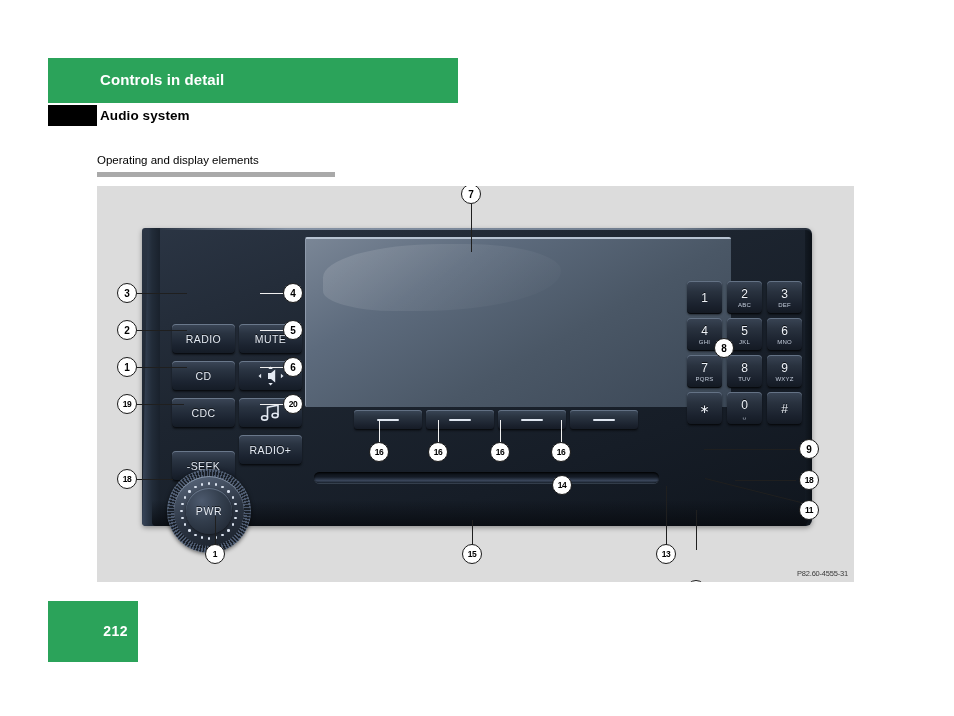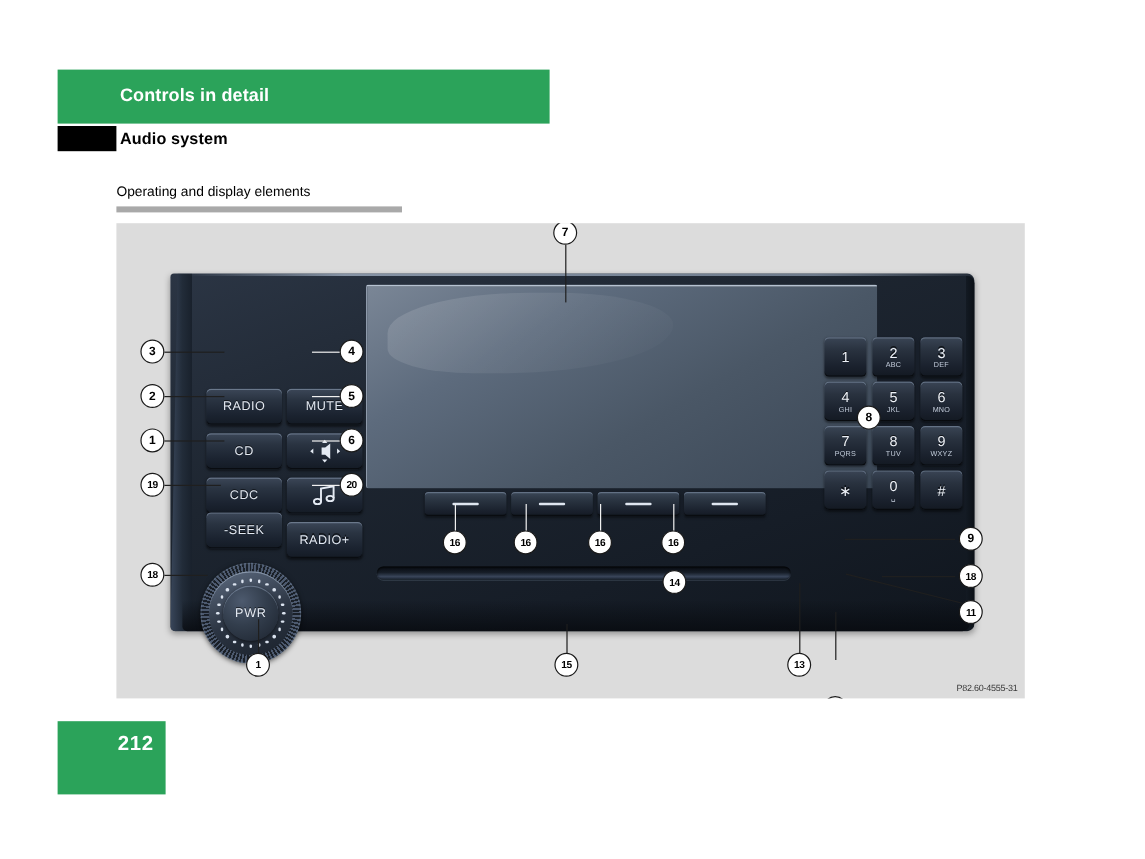--- a/index.html
+++ b/index.html
@@ -411,21 +411,21 @@
     <div id="left-buttons">
         <div class="hw-btn" style="left: 30px; top: 96px;">
           <span>RADIO</span>
         </div>
         <div class="hw-btn" style="left: 30px; top: 133px;">
           <span>CD</span>
         </div>
         <div class="hw-btn" style="left: 30px; top: 170px;">
           <span>CDC</span>
         </div>
-        <div class="hw-btn" style="left: 30px; top: 199px;">
+        <div class="hw-btn" style="left: 30px; top: 223px;">
           <span>-SEEK</span>
         </div>
       </div>
     <div id="right-buttons">
         <div class="hw-btn" style="left: 97px; top: 96px;">
           <span>MUTE</span>
         </div>
         <div class="hw-btn" style="left: 97px; top: 133px;">
           <svg width="26" height="20" viewBox="0 0 26 20">
             <path d="M10 7 h3 l4.2-3.4 v12.8 L13 13 h-3 z" fill="#e4eaf3"></path>
@@ -614,14 +614,14 @@
   <div class="leader v" style="left:569px;top:300px;height:64px;"></div>
   <div class="callout wide" style="left:559px;top:358px;">13</div>
 
   <div class="leader v" style="left:599px;top:324px;height:40px;"></div>
   <div class="callout wide" style="left:589px;top:358px;margin-top:36px;">12</div>
 
   <div class="figure-id">P82.60-4555-31</div>
 </div>
 
 <div style="position:absolute;left:48px;top:601px;width:90px;height:61px;background:#2ba35a;">
-  <div style="position:absolute;right:10px;top:9px;color:#fff;font-size:17px;font-weight:bold;letter-spacing:0.5px;margin-left:24px;">212</div>
+  <div style="position:absolute;right:10px;top:22px;color:#fff;font-size:14px;font-weight:bold;letter-spacing:0.5px;margin-left:24px;">212</div>
 </div>
 
 </body></html>

